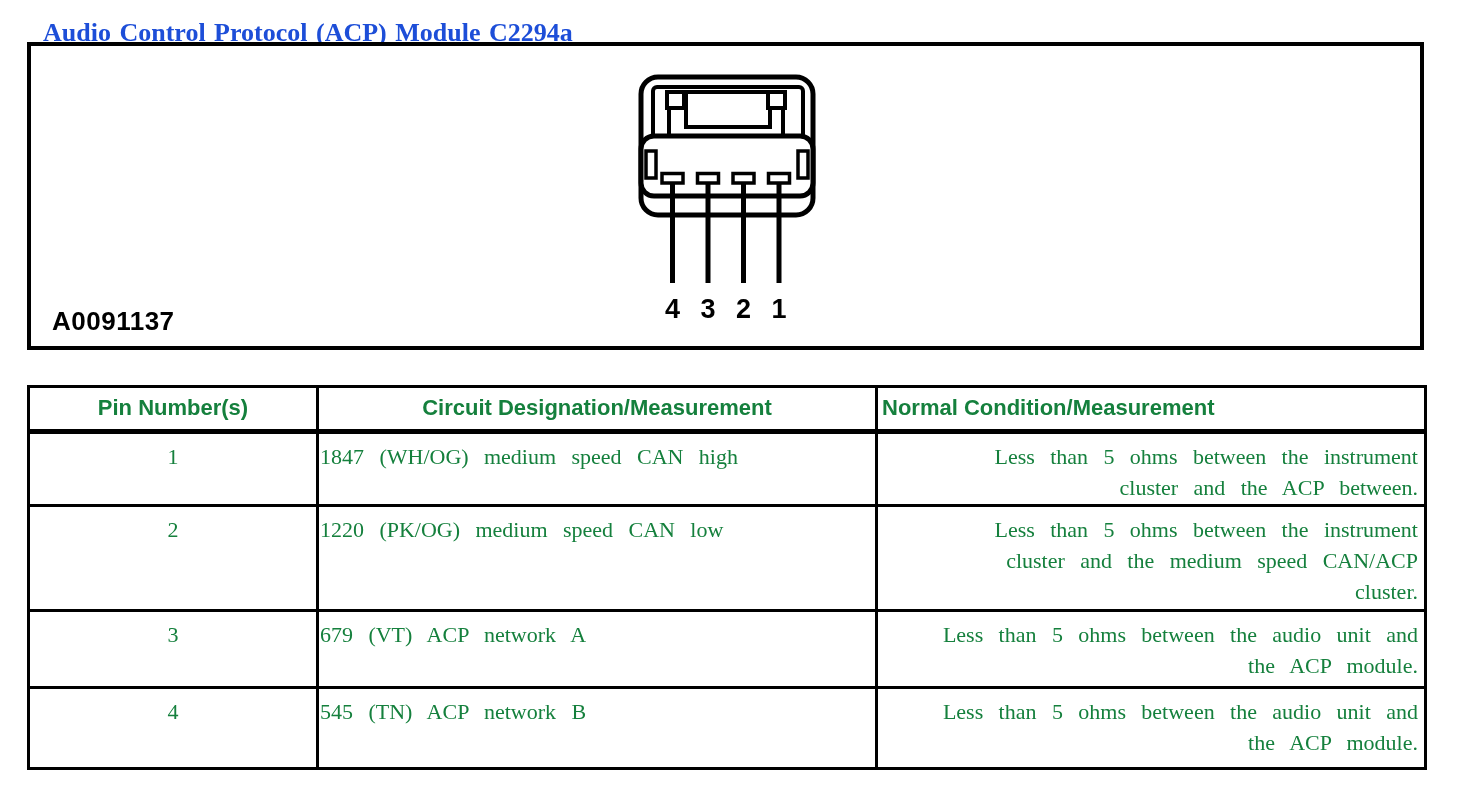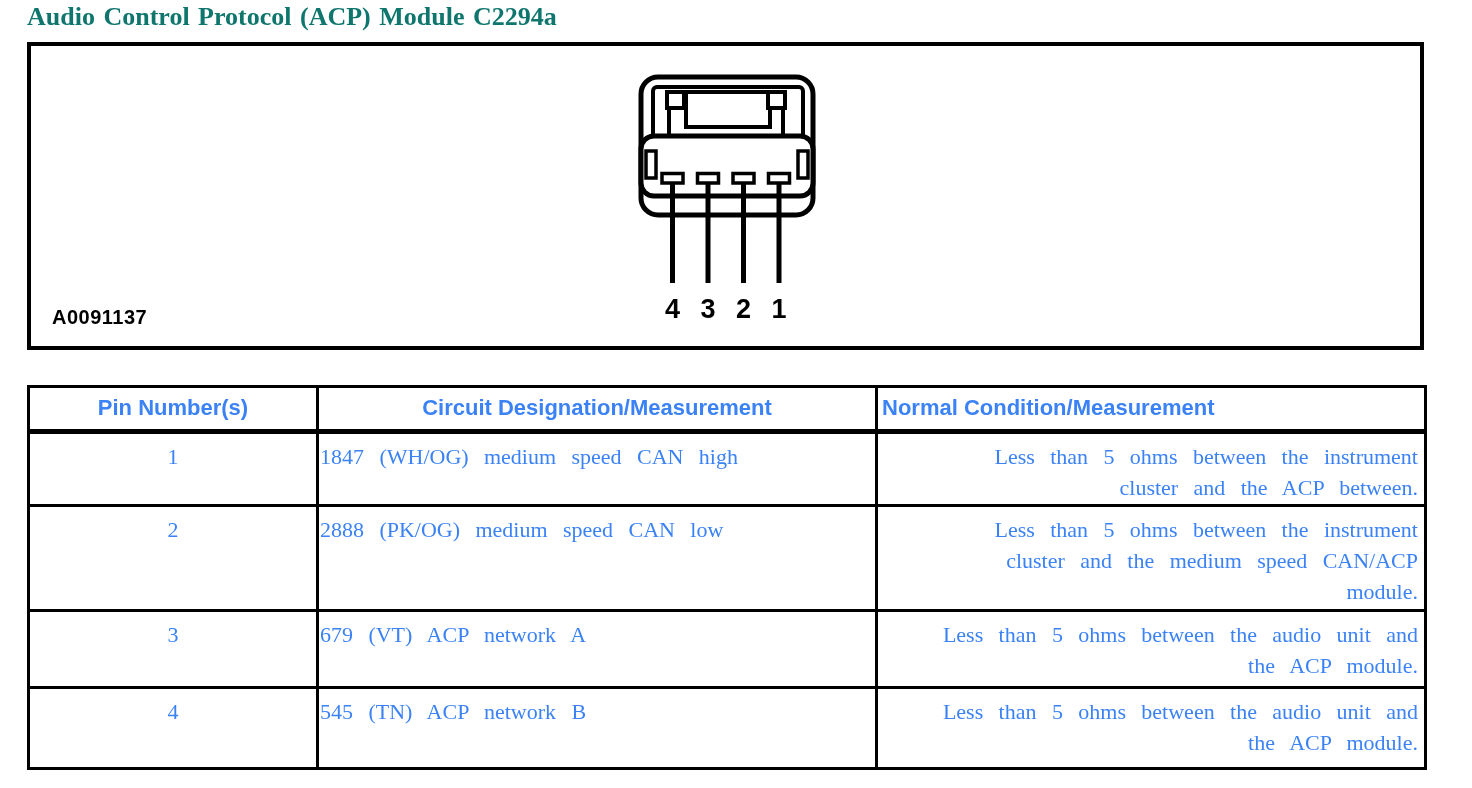--- a/index.html
+++ b/index.html
@@ -8,26 +8,26 @@
     width: 1472px;
     height: 788px;
     background: #ffffff;
     color: #000000;
     overflow: hidden;
   }
   .title {
     position: absolute;
     left: 27px;
     top: 2px;
-    margin: 0;
+    margin: 16px;
     font-family: "Liberation Serif", serif;
     font-weight: bold;
     font-size: 26px;
     word-spacing: 2px;
-    color: #0f766e;
+    color: #1d4ed8;
   }
   .figure-box {
     position: absolute;
     left: 27px;
     top: 42px;
     width: 1397px;
     height: 308px;
     border: 4px solid #000000;
     box-sizing: border-box;
     background: #ffffff;
@@ -36,21 +36,21 @@
     position: absolute;
     left: 0; top: 0;
     width: 100%; height: 100%;
   }
   .figure-label {
     position: absolute;
     left: 21px;
     top: 260px;
     font-family: "Liberation Sans", sans-serif;
     font-weight: bold;
-    font-size: 20px;
+    font-size: 26px;
     letter-spacing: 0.5px;
     color: #000000;
   }
   svg .stroke { fill: #ffffff; stroke: #000000; }
   svg text.pin-num {
     font-family: "Liberation Sans", sans-serif;
     font-weight: bold;
     font-size: 27px;
     fill: #000000;
   }
@@ -59,21 +59,21 @@
     left: 27px;
     top: 385px;
     width: 1397px;
     border-collapse: collapse;
     table-layout: fixed;
     background: #ffffff;
   }
   table.pin-table th, table.pin-table td {
     border: 3px solid #000000;
     box-sizing: border-box;
-    color: #3b82f6;
+    color: #15803d;
     overflow: hidden;
   }
   table.pin-table th {
     font-family: "Liberation Sans", sans-serif;
     font-weight: bold;
     font-size: 22px;
     text-align: center;
     vertical-align: middle;
     height: 45px;
     border-bottom-width: 5px;
@@ -155,25 +155,25 @@
       <tr>
         <td class="pin">1</td>
         <td class="circuit">1847 (WH/OG) medium speed CAN high</td>
         <td class="cond">
           <div>Less than 5 ohms between the instrument</div>
           <div>cluster and the ACP between.</div>
         </td>
       </tr>
       <tr>
         <td class="pin">2</td>
-        <td class="circuit">2888 (PK/OG) medium speed CAN low</td>
+        <td class="circuit">1220 (PK/OG) medium speed CAN low</td>
         <td class="cond">
           <div>Less than 5 ohms between the instrument</div>
           <div>cluster and the medium speed CAN/ACP</div>
-          <div>module.</div>
+          <div>cluster.</div>
         </td>
       </tr>
       <tr>
         <td class="pin">3</td>
         <td class="circuit">679 (VT) ACP network A</td>
         <td class="cond">
           <div>Less than 5 ohms between the audio unit and</div>
           <div>the ACP module.</div>
         </td>
       </tr>

